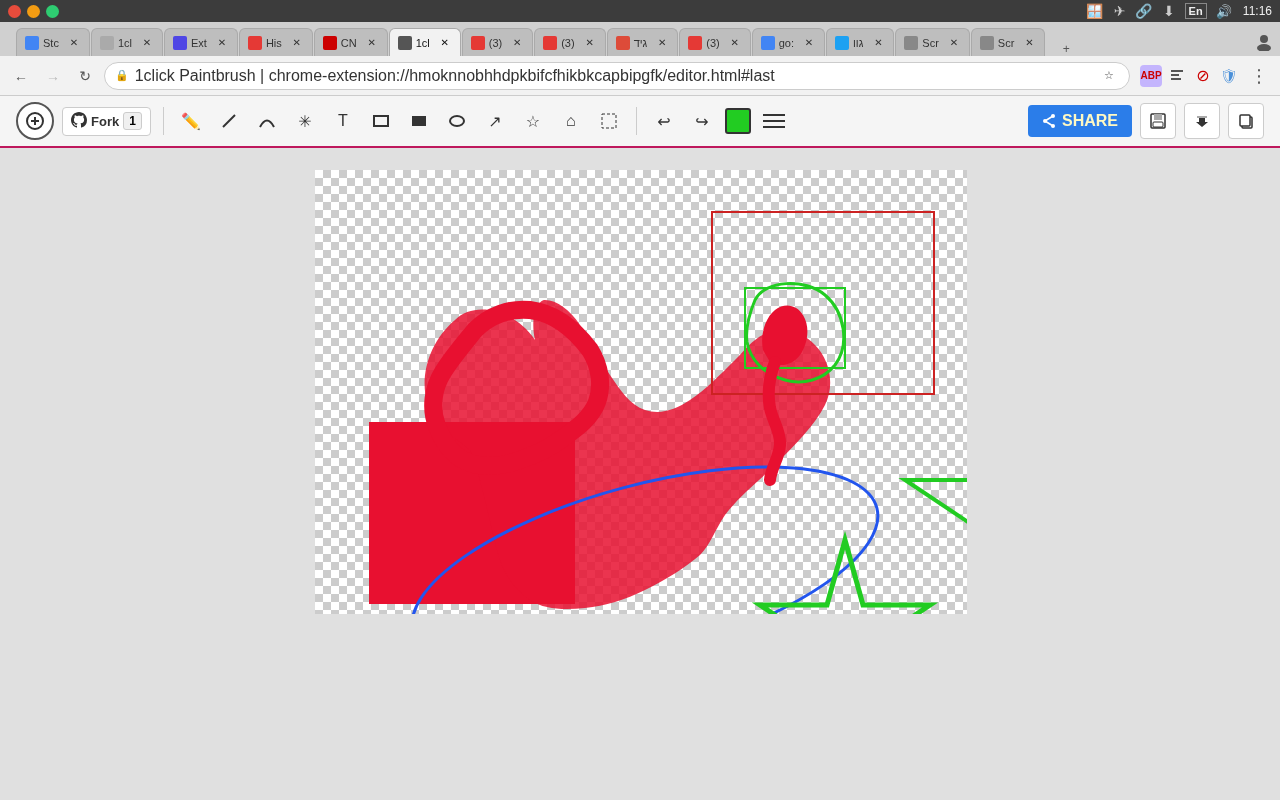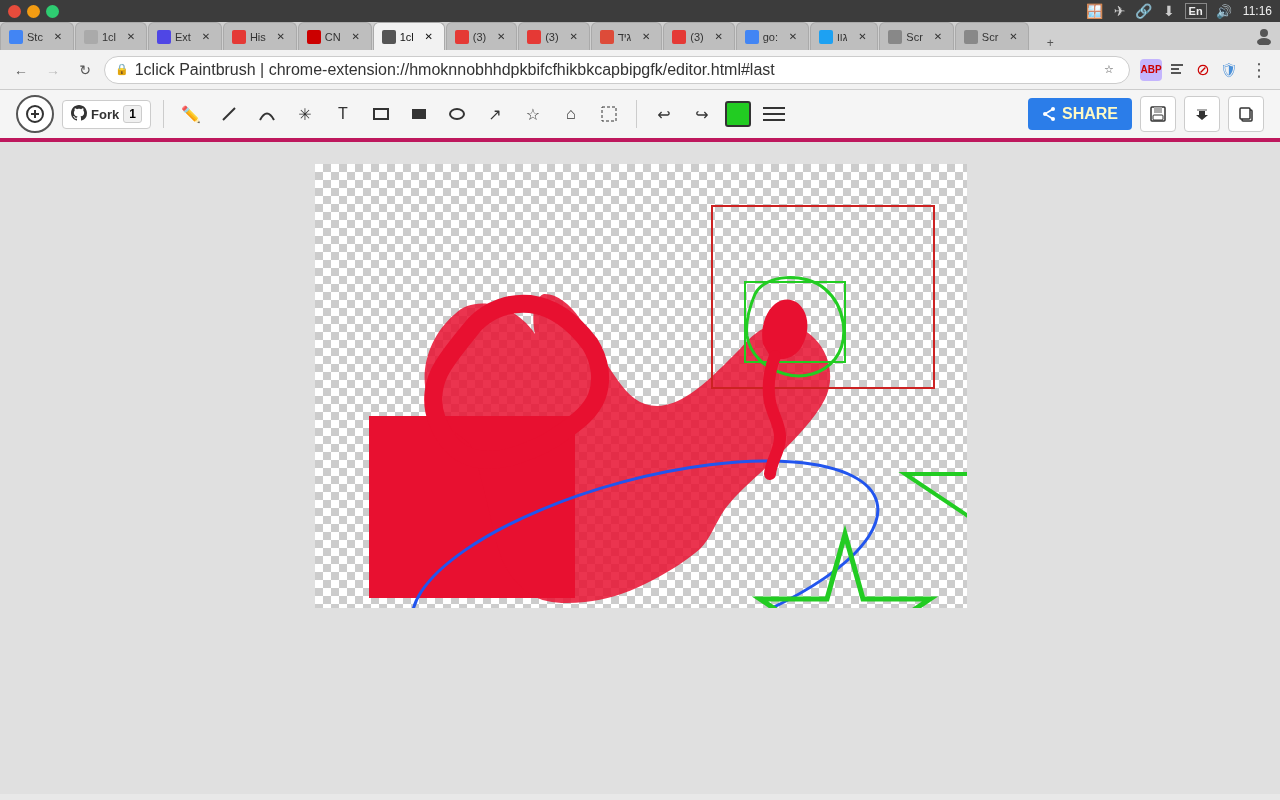--- a/index.html
+++ b/index.html
@@ -16,25 +16,25 @@
     }
     .titlebar-left { display: flex; align-items: center; gap: 6px; }
     .titlebar-right { display: flex; align-items: center; gap: 10px; color: #ccc; font-size: 12px; }
     .window-btn { width: 13px; height: 13px; border-radius: 50%; display: inline-block; }
     .btn-close { background: #e74c3c; }
     .btn-min { background: #f39c12; }
     .btn-max { background: #2ecc71; }
 
     
     .tabsbar {
-      height: 28px;
+      height: 34px;
       background: #d0d0d0;
       display: flex;
       align-items: flex-end;
-      padding-left: 0;
+      padding-left: 16px;
       overflow: hidden;
     }
     .tab {
       height: 28px;
       min-width: 60px;
       max-width: 140px;
       background: #bebebe;
       border-radius: 6px 6px 0 0;
       display: flex;
       align-items: center;
@@ -95,21 +95,21 @@
     .addr-icons { display: flex; align-items: center; gap: 4px; }
     .addr-icon-btn { width: 20px; height: 20px; border-radius: 50%; display: flex; align-items: center; justify-content: center; font-size: 11px; cursor: pointer; color: #555; }
     .ext-icons { display: flex; align-items: center; gap: 4px; margin-left: 4px; }
     .ext-icon { width: 22px; height: 22px; border-radius: 4px; display: flex; align-items: center; justify-content: center; font-size: 13px; cursor: pointer; }
     .menu-btn { width: 26px; height: 26px; display: flex; align-items: center; justify-content: center; cursor: pointer; color: #555; font-size: 18px; border-radius: 4px; }
 
     
     .toolbar {
       height: 52px;
       background: #f5f5f5;
-      border-bottom: 4px solid #be185d;
+      border-bottom: 2px solid #be185d;
       display: flex;
       align-items: center;
       padding: 0 16px;
       gap: 8px;
     }
     .logo-btn {
       width: 38px; height: 38px;
       border-radius: 50%;
       border: 2px solid #555;
       display: flex; align-items: center; justify-content: center;

